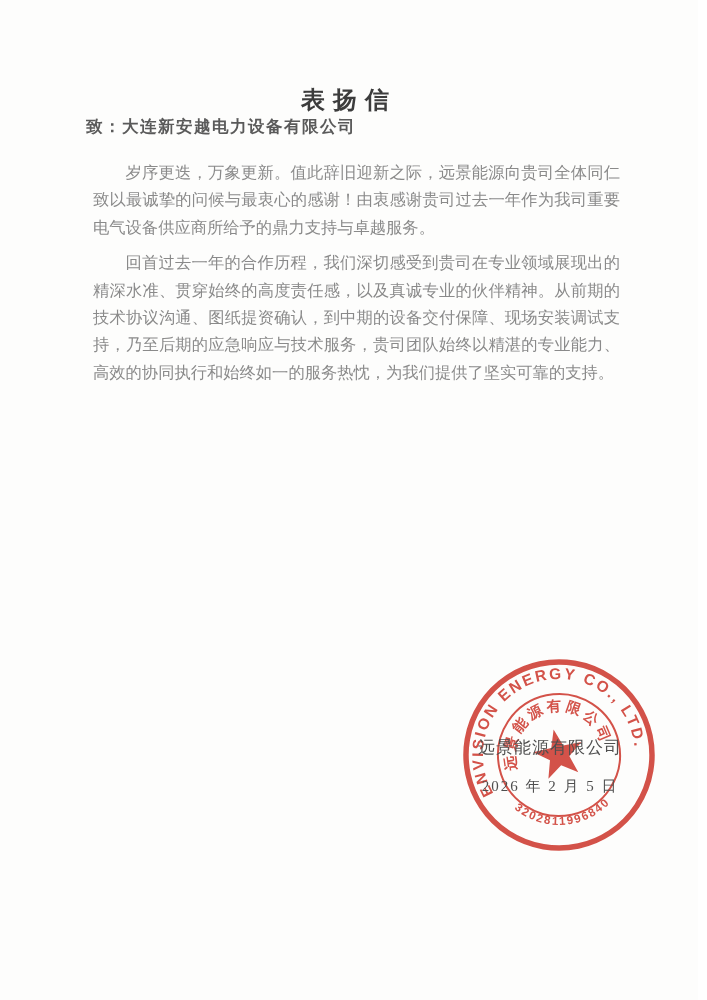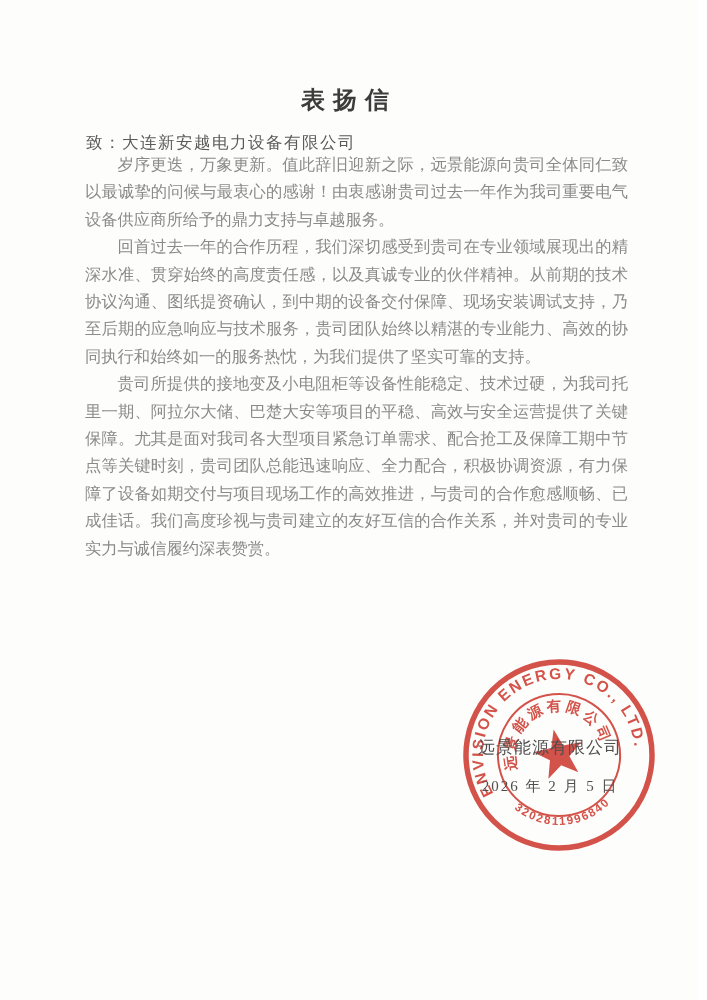--- a/index.html
+++ b/index.html
@@ -18,38 +18,38 @@
     margin: 0;
     text-align: center;
     font-size: 24px;
     font-weight: 700;
     letter-spacing: 8px;
     color: #3c3c3c;
     filter: blur(0.3px);
   }
   .recipient {
     position: absolute;
-    top: 132px; left: 86px;
+    top: 116px; left: 86px;
     font-size: 16.5px;
-    font-weight: 400;
+    font-weight: 700;
     letter-spacing: 1.5px;
     color: #5a5a5a;
     filter: blur(0.35px);
   }
   .body-text {
     position: absolute;
     top: 151px; left: 85px;
     width: 543px;
     font-size: 16.3px;
     line-height: 27.4px;
     text-align: justify;
     color: #8a8a8a;
     filter: blur(0.4px);
   }
-  .body-text p { margin: 0; text-indent: 2em; }
+  .body-text p { margin: 8px; text-indent: 2em; }
   .stamp {
     position: absolute;
     left: 459px; top: 655px;
     width: 200px; height: 200px;
     transform: rotate(-12deg);
     opacity: 0.9;
     z-index: 1;
   }
   .stamp svg { width: 100%; height: 100%; }
   .seal-en {
@@ -81,21 +81,20 @@
 
 <div class="page">
 
   <h1 class="title">表扬信</h1>
 
   <div class="recipient">致：大连新安越电力设备有限公司</div>
 
   <div class="body-text">
     <p>岁序更迭，万象更新。值此辞旧迎新之际，远景能源向贵司全体同仁致以最诚挚的问候与最衷心的感谢！由衷感谢贵司过去一年作为我司重要电气设备供应商所给予的鼎力支持与卓越服务。</p>
     <p>回首过去一年的合作历程，我们深切感受到贵司在专业领域展现出的精深水准、贯穿始终的高度责任感，以及真诚专业的伙伴精神。从前期的技术协议沟通、图纸提资确认，到中期的设备交付保障、现场安装调试支持，乃至后期的应急响应与技术服务，贵司团队始终以精湛的专业能力、高效的协同执行和始终如一的服务热忱，为我们提供了坚实可靠的支持。</p>
-    <p>贵司所提供的接地变及小电阻柜等设备性能稳定、技术过硬，为我司托里一期、阿拉尔大储、巴楚大安等项目的平稳、高效与安全运营提供了关键保障。尤其是面对我司各大型项目紧急订单需求、配合抢工及保障工期中节点等关键时刻，贵司团队总能迅速响应、全力配合，积极协调资源，有力保障了设备如期交付与项目现场工作的高效推进，与贵司的合作愈感顺畅、已成佳话。我们高度珍视与贵司建立的友好互信的合作关系，并对贵司的专业实力与诚信履约深表赞赏。</p>
   </div>
 
   <div class="stamp">
     <svg viewBox="0 0 200 200" xmlns="http://www.w3.org/2000/svg">
       <defs>
         <path id="arcTop" d="M 28.6,126 A 76,76 0 1 1 171.4,126" fill="none"></path>
         <path id="arcInner" d="M 56.7,107.6 A 44,44 0 1 1 143.3,107.6" fill="none"></path>
         <path id="arcBottom" d="M 42.7,140.2 A 70,70 0 0 0 157.3,140.2" fill="none"></path>
       </defs>
       <circle cx="100" cy="100" r="93" fill="none" stroke="#cf4036" stroke-width="5.5"></circle>

